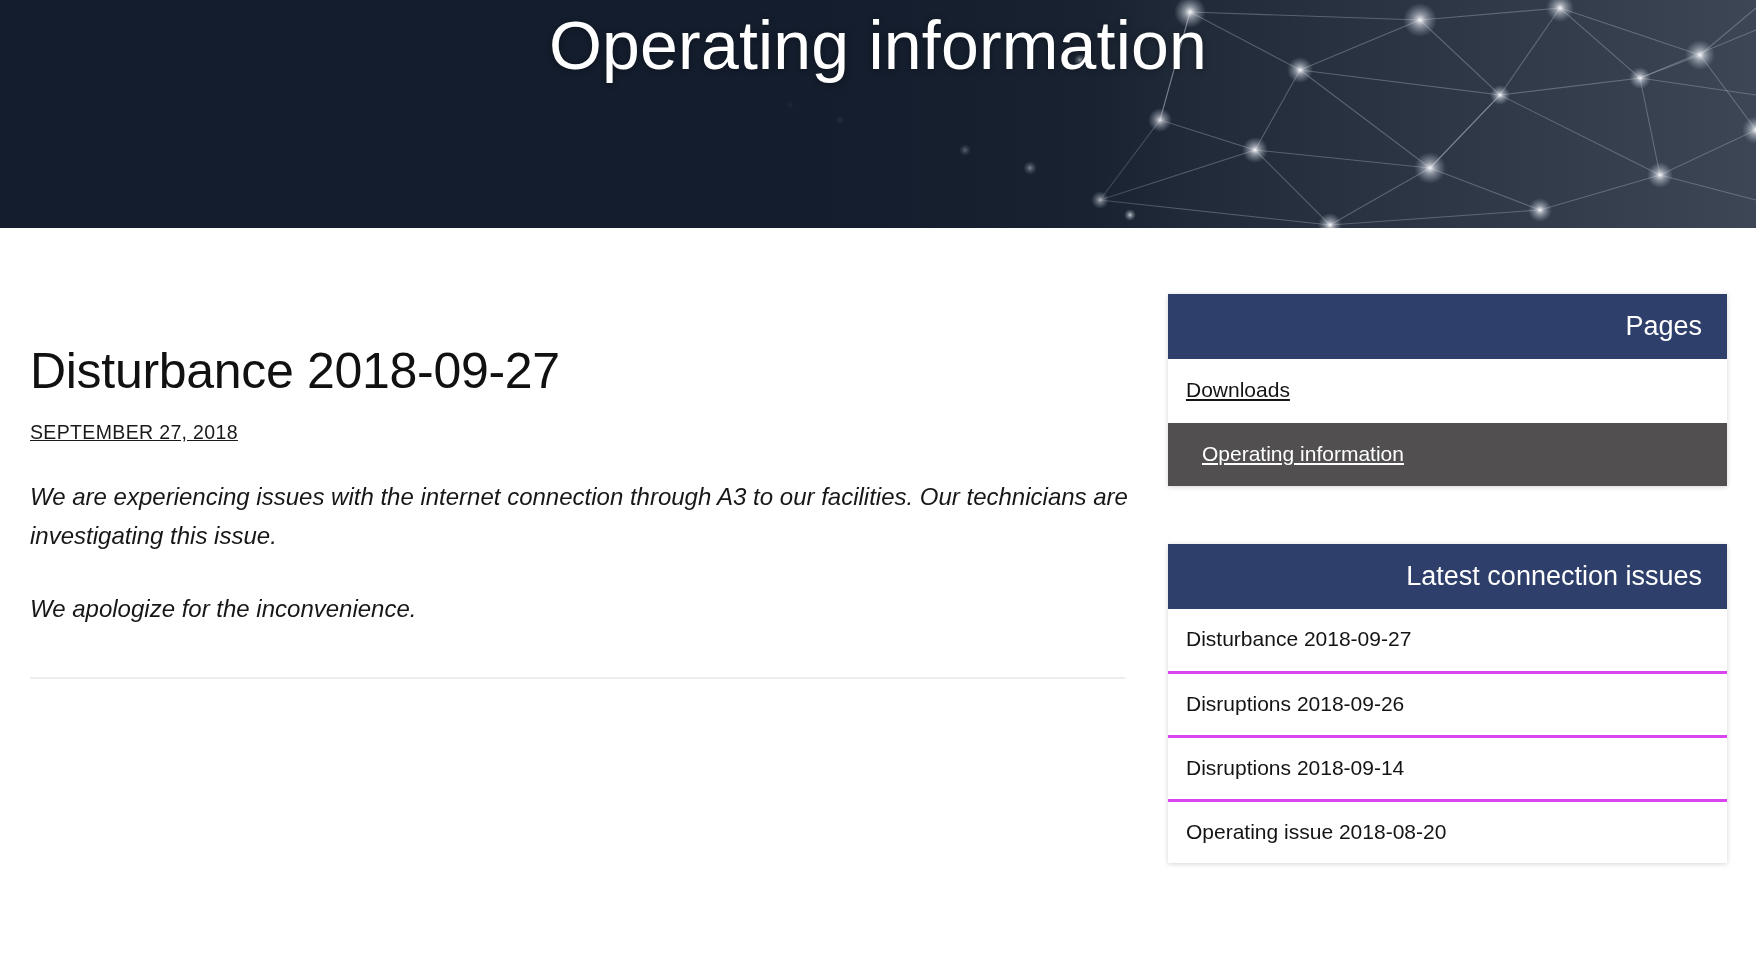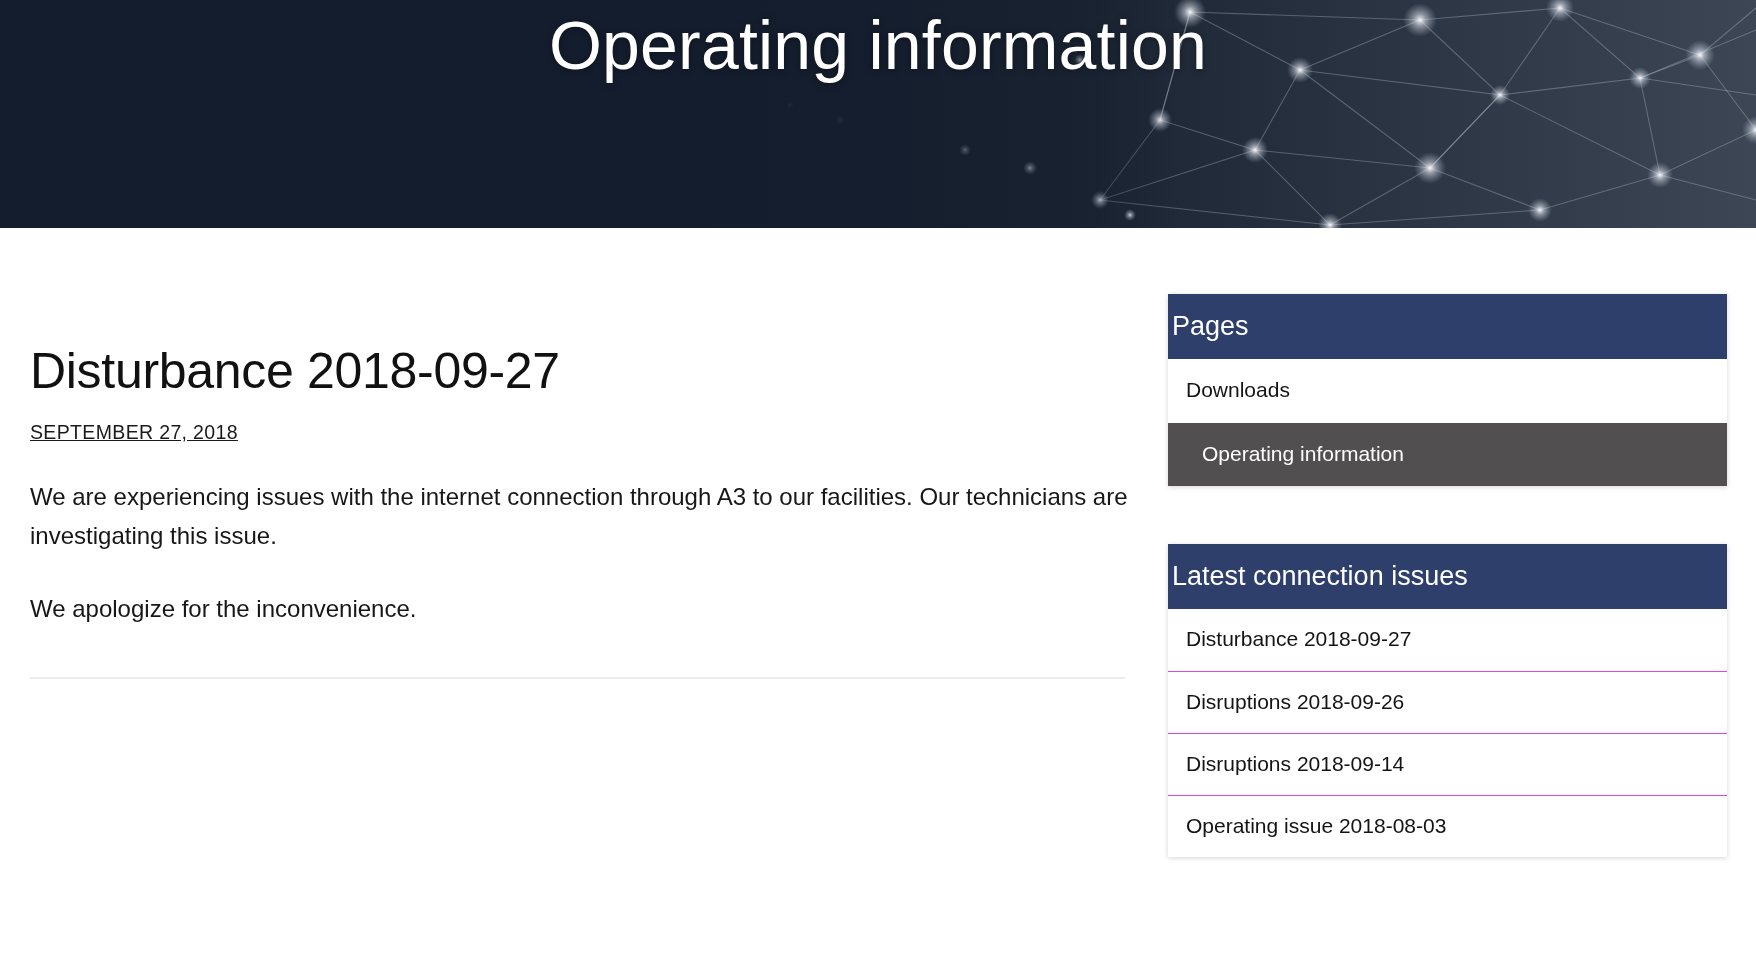--- a/index.html
+++ b/index.html
@@ -82,20 +82,21 @@
     color: #1a1a1a;
     font-weight: 400;
     text-decoration: underline;
   }
   .article-body { margin-top: 34px; }
   .article-body p {
     font-size: 24px;
     line-height: 1.62;
     color: #171717;
     font-weight: 400;
+    font-style: italic;
   }
   .article-body p + p { margin-top: 34px; }
   .article-divider {
     margin-top: 48px;
     width: 1095px;
     height: 2px;
     background: #eceded;
     border: 0;
   }
 
@@ -107,42 +108,42 @@
     width: 559px;
   }
   .widget {
     background: #ffffff;
     box-shadow: 0 1px 5px rgba(0,0,0,0.17);
     margin-bottom: 58px;
   }
   .widget-header {
     background: #2e3f6b;
     color: #ffffff;
-    text-align: left;
+    text-align: right;
     font-size: 27px;
     font-weight: 400;
-    padding: 16px 4px 17px;
+    padding: 16px 25px 17px;
     line-height: 1.2;
   }
   .widget-list { list-style: none; }
   .widget-list li {
     font-size: 21px;
     color: #141414;
     padding: 17px 18px 18px;
     line-height: 1.25;
     background: #ffffff;
   }
-  .widget-list.pages li { padding: 18px 18px 19px; }
+  .widget-list.pages li { padding: 18px 18px 19px; text-decoration: underline; }
   .widget-list li.active {
     background: #514f4f;
     color: #ffffff;
     padding-left: 34px;
   }
   .widget-list.issues li + li {
-    border-top: 1px solid #d946ef;
+    border-top: 3px solid #d946ef;
   }
 </style>
 </head>
 <body>
 
 <header class="hero">
   <svg class="hero-bg" viewBox="0 0 1756 228" preserveAspectRatio="xMaxYMid slice">
     <defs>
       <radialGradient id="nodeGlow">
         <stop offset="0%" stop-color="#ffffff" stop-opacity="0.95"></stop>
@@ -226,18 +227,18 @@
         <li class="active">Operating information</li>
       </ul>
     </section>
 
     <section class="widget">
       <div class="widget-header">Latest connection issues</div>
       <ul class="widget-list issues">
         <li>Disturbance 2018-09-27</li>
         <li>Disruptions 2018-09-26</li>
         <li>Disruptions 2018-09-14</li>
-        <li>Operating issue 2018-08-03</li>
+        <li>Operating issue 2018-08-20</li>
       </ul>
     </section>
 
   </aside>
 </div>
 
 </body></html>

